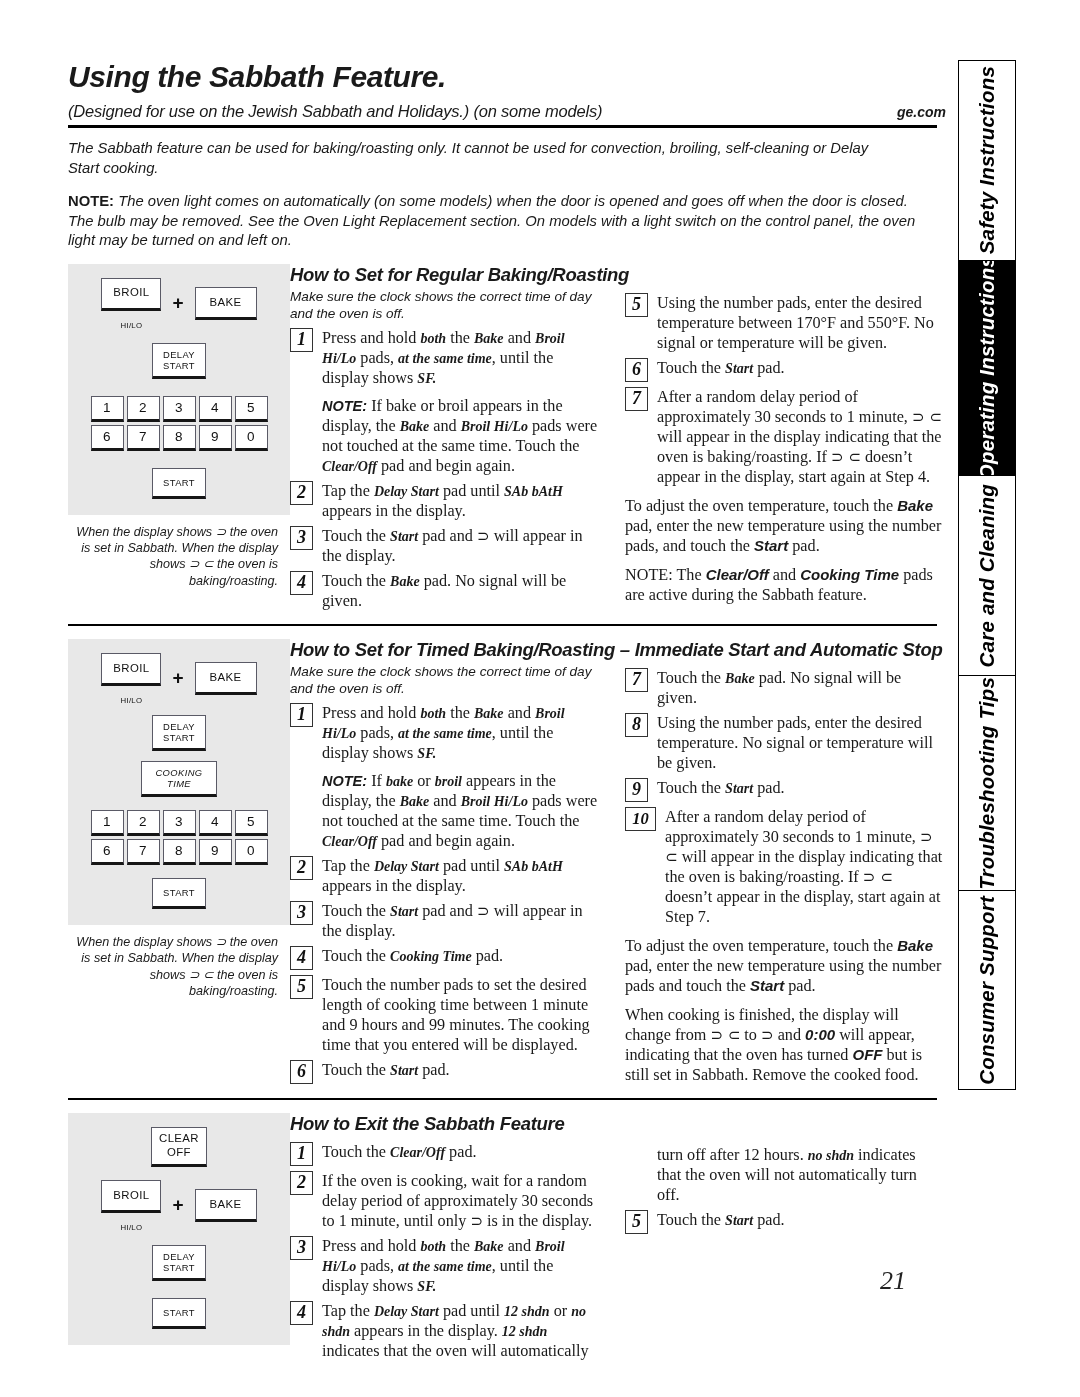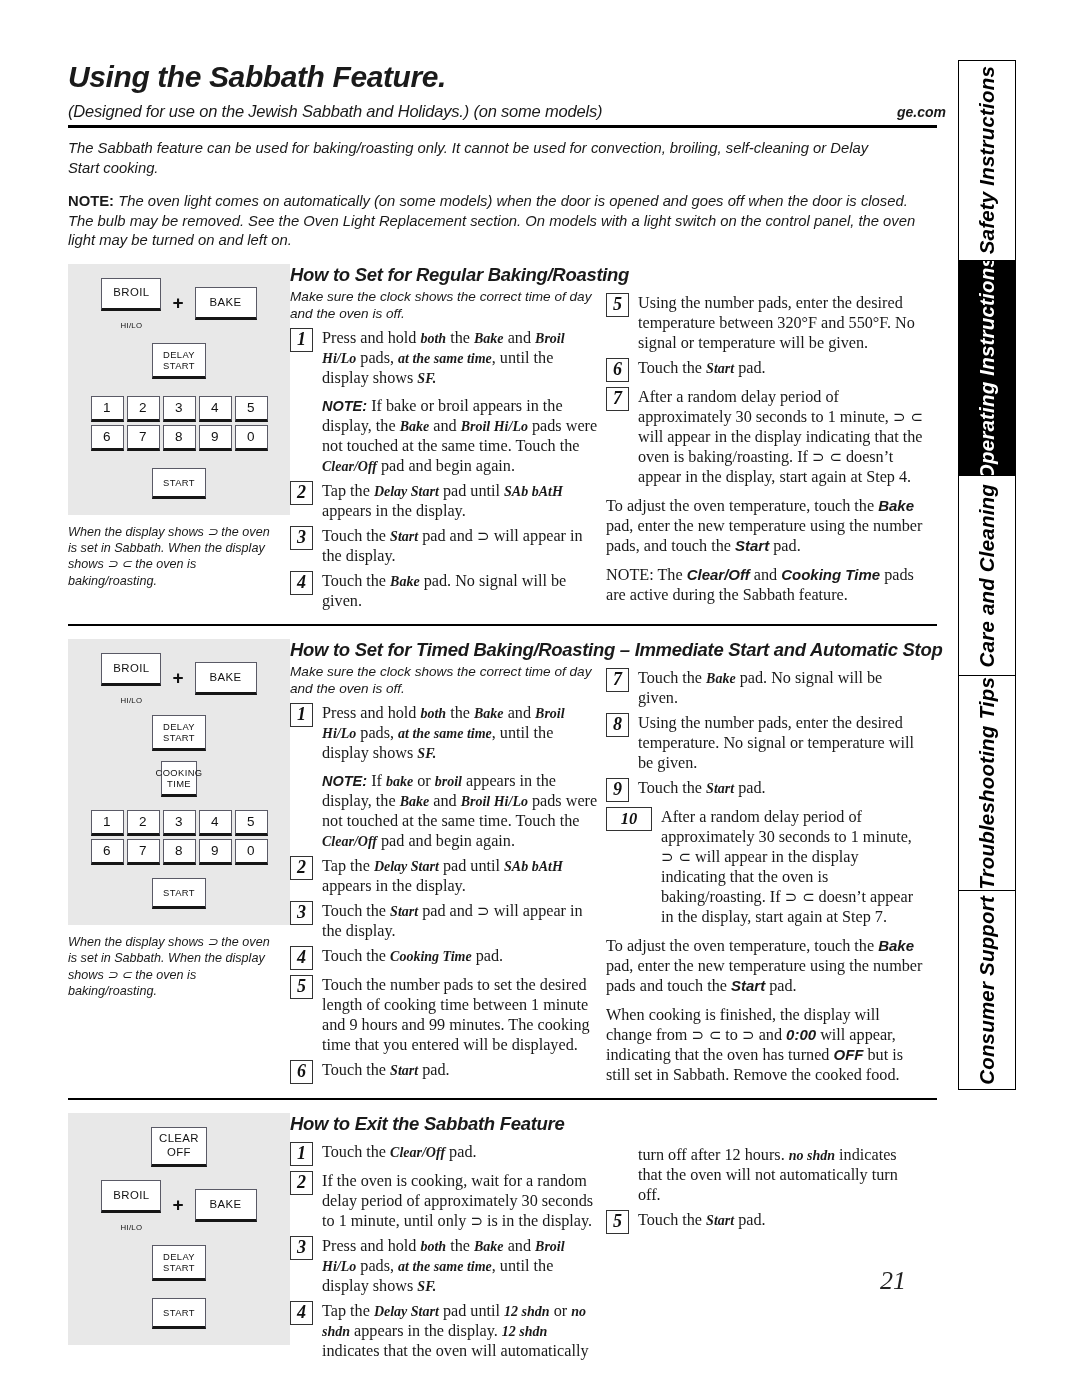--- a/index.html
+++ b/index.html
@@ -93,21 +93,21 @@
   .textcol  { flex: 1 1 auto; }
 
   .sechead {
     font-family: "Liberation Sans", sans-serif;
     font-weight: bold; font-style: italic;
     font-size: 18.5px;
     letter-spacing: -0.3px;
     margin-bottom: 2px;
   }
 
-  .twocol { display: flex; gap: 4px; }
+  .twocol { display: flex; gap: 23px; }
   .col { flex: 1 1 0; min-width: 0; }
   .col.left  { max-width: 312px; }
   .col.right { max-width: 318px; }
 
   .leadin {
     font-family: "Liberation Sans", sans-serif;
     font-style: italic;
     font-size: 13.6px;
     line-height: 1.26;
     margin-bottom: 6px;
@@ -121,21 +121,21 @@
     border: 1.4px solid #333;
     margin-right: 9px;
     font-family: "Liberation Serif", serif;
     font-style: italic;
     font-weight: bold;
     font-size: 18px;
     line-height: 21px;
     text-align: center;
     color: #111;
   }
-  .stepnum.wide { width: 46px; font-size: 16.5px; }
+  .stepnum.wide { width: 31px; font-size: 16.5px; }
   .steptext {
     font-family: "Liberation Serif", serif;
     font-size: 16.2px;
     line-height: 1.235;
   }
   .steptext b {
     font-family: Liberation Serif, serif;
     font-weight: bold; font-style: italic;
     font-size: 14px;
   }
@@ -175,21 +175,21 @@
     display: flex; flex-direction: column;
     align-items: center; justify-content: center;
     text-align: center;
     line-height: 1.18;
   }
   .key .cap1 { font-size: 11.4px; }
   .key span { display: block; }
   .k-broil { width: 60px; height: 33px; }
   .k-bake  { width: 62px; height: 33px; }
   .k-delay { width: 54px; height: 36px; text-align: right; }
-  .k-cook  { width: 36px; height: 36px; }
+  .k-cook  { width: 76px; height: 36px; font-style: italic; }
   .k-start { width: 54px; height: 31px; }
   .k-clear { width: 56px; height: 40px; }
   .k-num   { width: 33px; height: 26px; font-size: 13.5px; font-weight: normal; }
 
   .pairrow { display: flex; align-items: center; gap: 11px; }
   .plus {
     font-family: "Liberation Sans", sans-serif;
     font-weight: bold; font-size: 19px; color: #111;
     padding-bottom: 2px;
   }
@@ -205,20 +205,21 @@
   .numpad { display: flex; flex-direction: column; gap: 3px; }
   .numrow { display: flex; gap: 3px; }
 
   .caption {
     font-family: "Liberation Sans", sans-serif;
     font-style: italic;
     font-size: 12.6px;
     line-height: 1.3;
     margin-top: 9px;
     width: 210px;
+    text-align: right;
   }
 
   .divider-wrap { width: 869px; margin-top: 13px; }
 
   .pagenum {
     position: absolute;
     left: 880px; top: 1266px;
     font-family: "Liberation Serif", serif;
     font-style: italic;
     font-size: 26px;
@@ -334,21 +335,21 @@
                 <div class="step">
                   <div class="stepnum">4</div>
                   <div class="steptext">Touch the <b>Bake</b> pad. No signal will be given.</div>
                 </div>
               </div>
           </div>
           <div class="col right">
             <div>
                 <div class="step">
                   <div class="stepnum">5</div>
-                  <div class="steptext">Using the number pads, enter the desired temperature between 320°F and 550°F. No signal or temperature will be given.</div>
+                  <div class="steptext">Using the number pads, enter the desired temperature between 170°F and 550°F. No signal or temperature will be given.</div>
                 </div>
                 <div class="step">
                   <div class="stepnum">6</div>
                   <div class="steptext">Touch the <b>Start</b> pad.</div>
                 </div>
                 <div class="step">
                   <div class="stepnum">7</div>
                   <div class="steptext">After a random delay period of approximately 30 seconds to 1 minute, <span class="sym">⊃ ⊂</span> will appear in the display indicating that the oven is baking/roasting. If <span class="sym">⊃ ⊂</span> doesn’t appear in the display, start again at Step 4.</div>
                 </div>
               </div>

